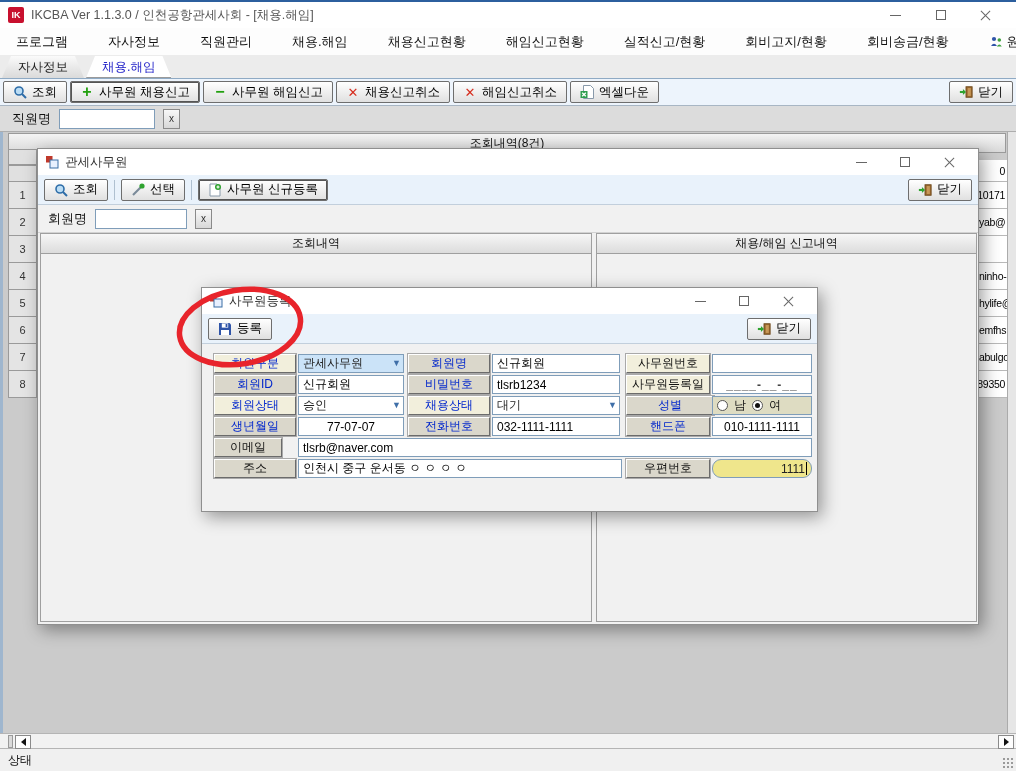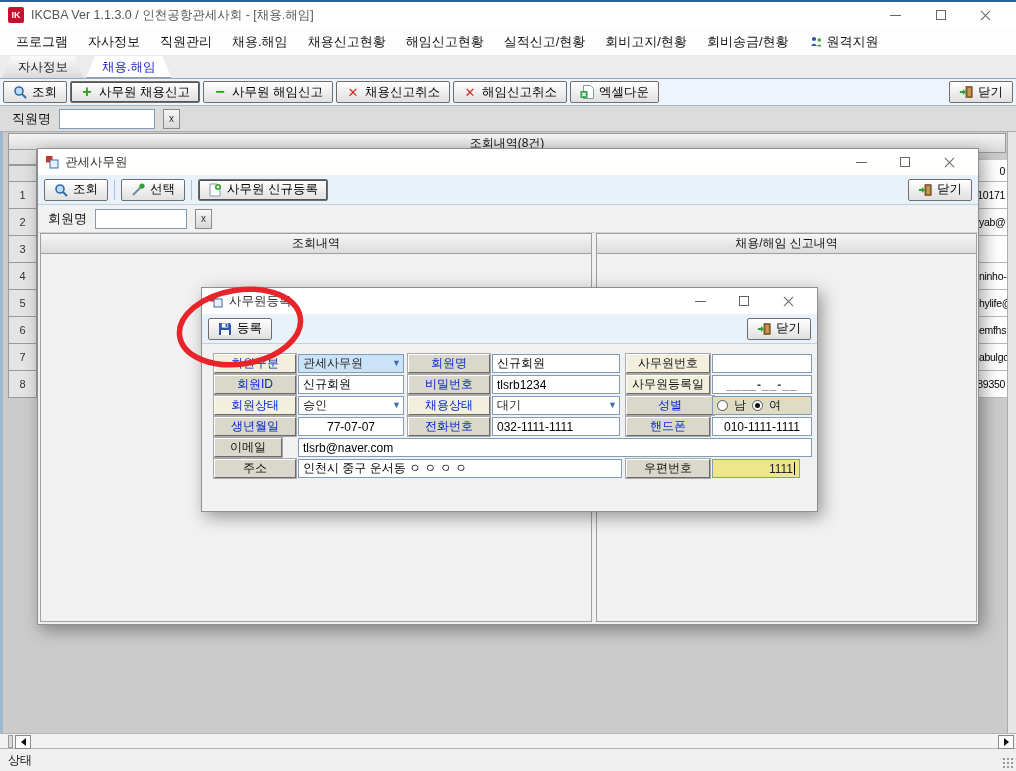--- a/index.html
+++ b/index.html
@@ -14,21 +14,21 @@
   .wtitle { color:#555; font-size:12.5px; }
   .wcontrols { margin-left:auto; display:flex; }
   .wctrl { width:45px; height:26px; display:flex; align-items:center; justify-content:center; }
   .glyph-line { width:11px; height:0; border-top:1px solid #666; display:block; }
   .glyph-box { width:10px; height:10px; border:1px solid #666; display:block; }
   .glyph-x { position:relative; width:11px; height:11px; display:block; }
   .glyph-x::before,.glyph-x::after { content:""; position:absolute; left:-1px; top:5px; width:13px; border-top:1px solid #666; }
   .glyph-x::before { transform:rotate(45deg); } .glyph-x::after { transform:rotate(-45deg); }
 
   
-  .menubar { left:0; top:28px; width:1016px; height:27px; background:#FDFDFD; display:flex; align-items:center; padding-left:16px; gap:20px; }
+  .menubar { left:0; top:28px; width:1016px; height:27px; background:#FDFDFD; display:flex; align-items:center; padding-left:16px; gap:40px; }
   .menuitem { font-size:13px; color:#111; white-space:nowrap; display:flex; align-items:center; gap:4px; }
 
   
   .tabstrip { left:0; top:55px; width:1016px; height:24px; background:#ECECEC; border-bottom:1px solid #8FAAC4; }
   .tab { position:absolute; bottom:0; height:22px; display:flex; align-items:center; justify-content:center; font-size:12.5px; clip-path:polygon(9px 0, calc(100% - 9px) 0, 100% 100%, 0 100%); padding:0 16px; }
   .tab.inactive { left:2px; background:linear-gradient(#FAFAFA,#DADADA); color:#222; }
   .tab.active { left:86px; background:#FFFFFF; color:#2222C8; box-shadow:0 -1px 0 #9a9a9a inset; }
 
   
   .toolbar { left:0; top:79px; width:1016px; height:27px; background:#EDF4FC; border-bottom:1px solid #A8B6C4; display:flex; align-items:center; padding:0 3px; gap:3px; }
@@ -413,21 +413,21 @@
     <input class="ffield" style="left: 290px; top: 129px; width: 128px;" value="032-1111-1111">
     <div class="flabel gray blue" style="left:424px;top:129px;width:84px;">핸드폰</div>
     <input class="ffield" style="left: 510px; top: 129px; width: 100px; text-align: center;" value="010-1111-1111">
 
     <div class="flabel gray black" style="left:12px;top:150px;width:68px;font-family:Liberation Serif, serif;">이메일</div>
     <input class="ffield" style="left: 96px; top: 150px; width: 514px;" value="tlsrb@naver.com">
 
     <div class="flabel gray black" style="left:12px;top:171px;width:82px;">주소</div>
     <input class="ffield" style="left: 96px; top: 171px; width: 324px;" value="인천시 중구 운서동 ㅇ ㅇ ㅇ ㅇ">
     <div class="flabel gray black" style="left:424px;top:171px;width:84px;">우편번호</div>
-    <div class="ffield zipfield" style="left:510px;top:171px;width:88px;">
+    <div class="ffield zipfield" style="left:510px;top:171px;width:100px;border-radius:9px;">
       <span>1111</span>
       <span class="cursorbar"></span>
     </div>
   </div>
 
   <svg class="abs" style="left:172px;top:282px;width:140px;height:90px;z-index:30;pointer-events:none;">
     <ellipse cx="68" cy="45" rx="61" ry="37" fill="none" stroke="#E8242B" stroke-width="5.5" transform="rotate(-9 68 45)"></ellipse>
   </svg>
 
 </div>

